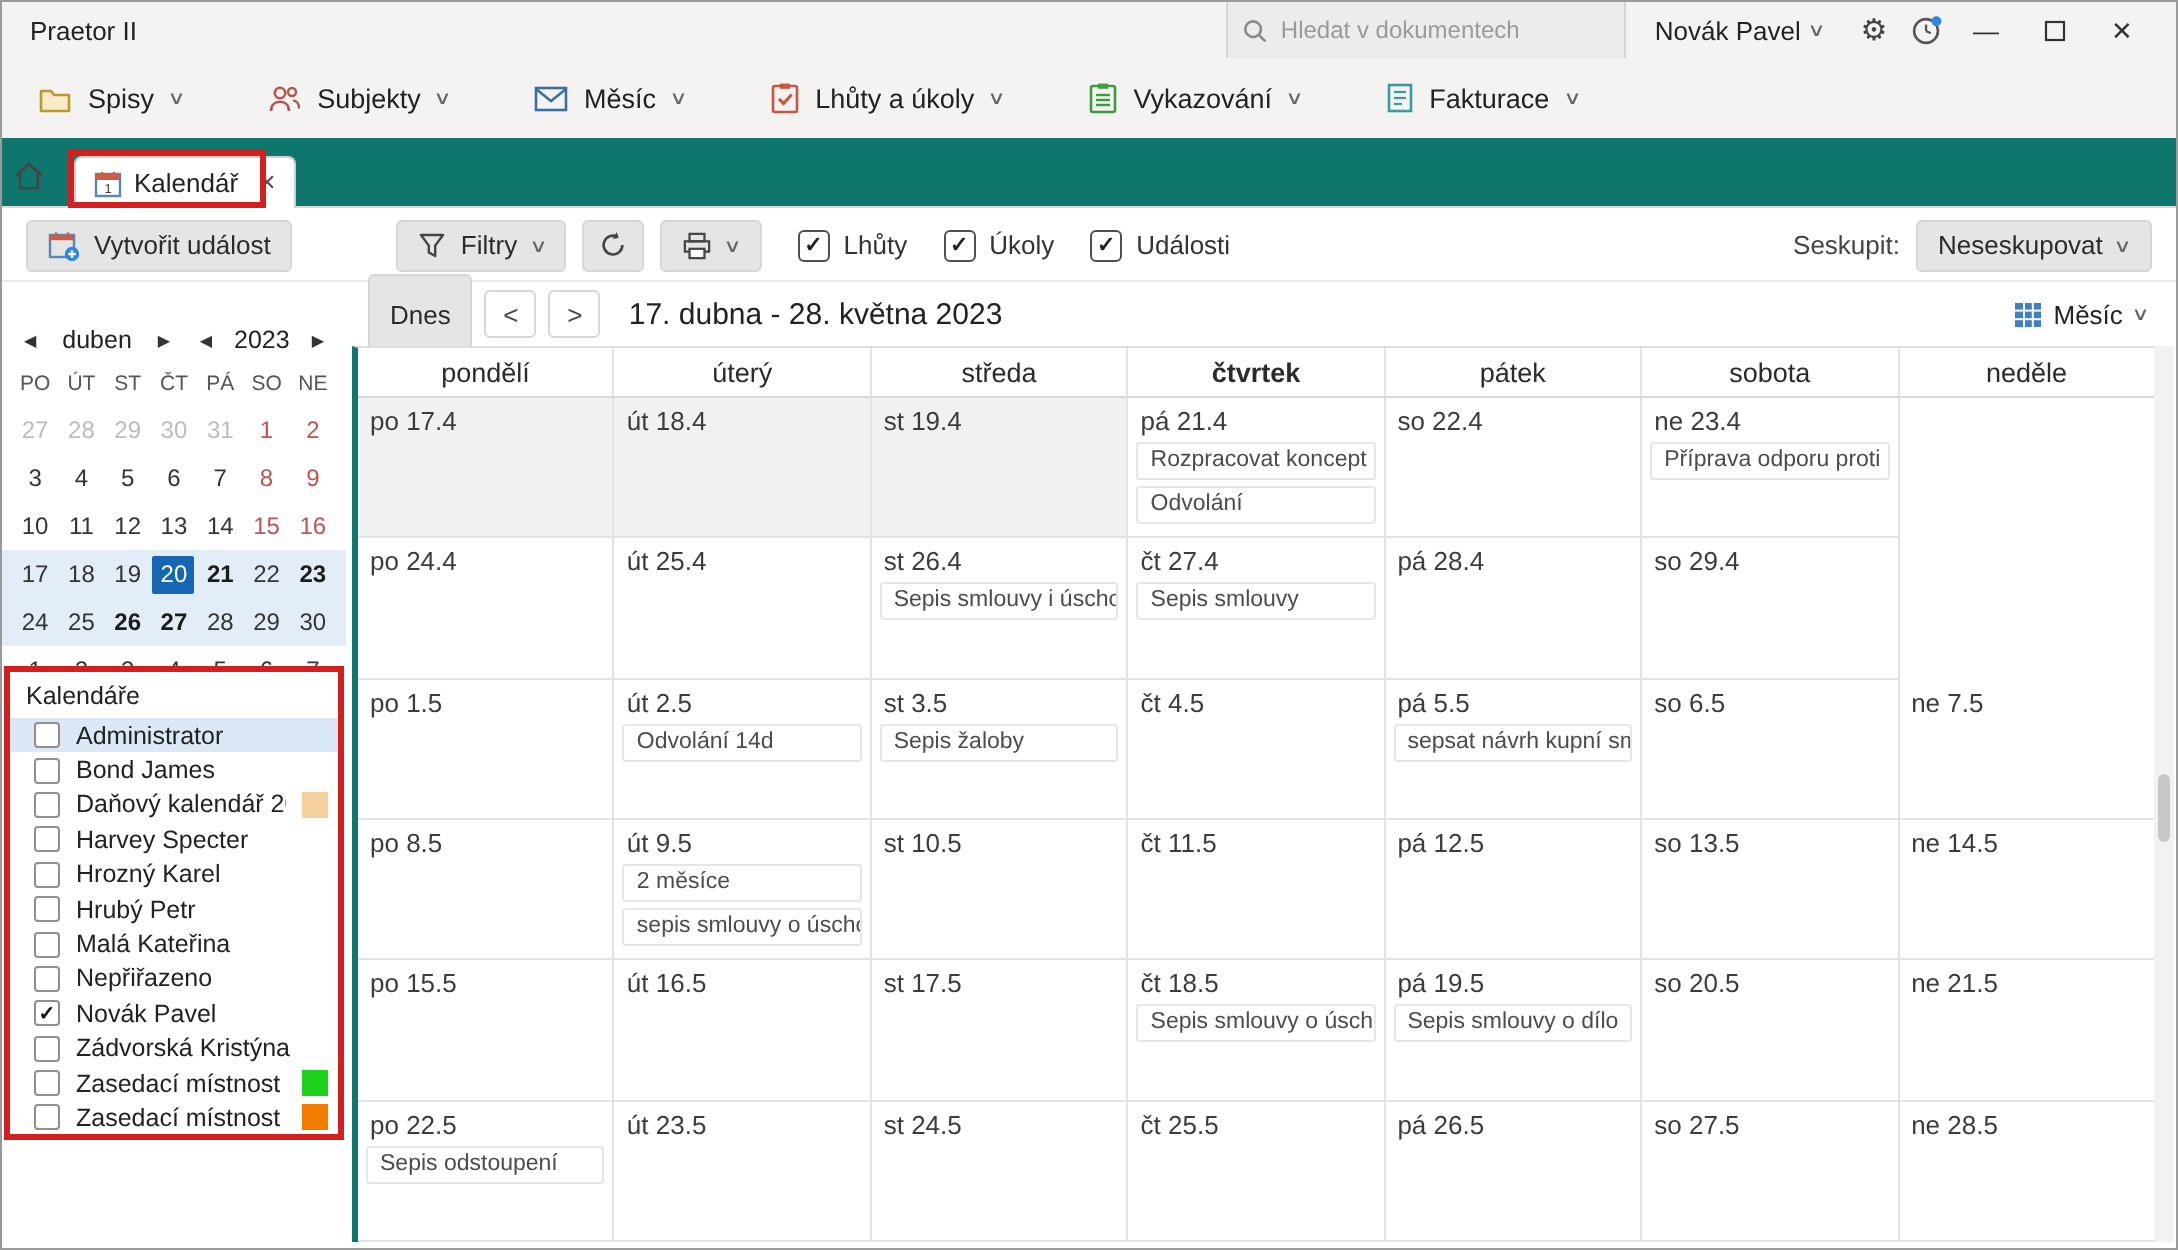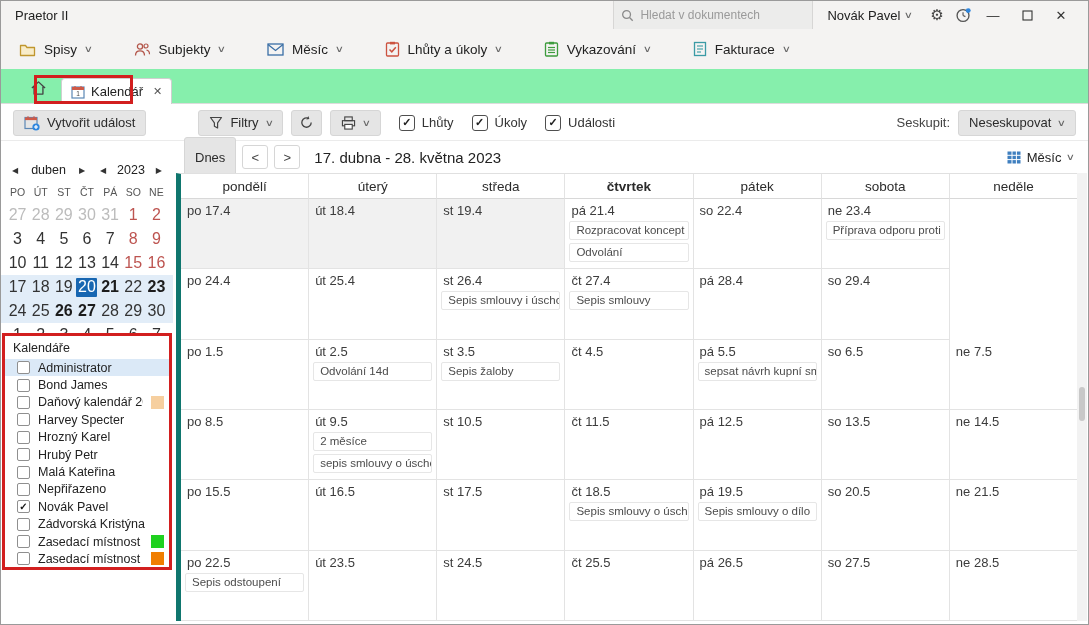--- a/index.html
+++ b/index.html
@@ -22,22 +22,22 @@
   .winctl { width:34px; height:24px; display:flex; align-items:center; justify-content:center;
             color:#333; font-size:13px; }
   .chev { font-size:9px; color:#666; transform:scaleX(1.4); display:inline-block; }
 
   
   .ribbon { position:absolute; top:28px; left:0; right:0; height:40px; background:#f4f3f2;
             display:flex; align-items:center; padding-left:18px; gap:42px; }
   .ritem { display:flex; align-items:center; gap:8px; color:#222; font-size:13.5px; }
 
   
-  .tabrow { position:absolute; top:68px; left:0; right:0; height:35px; background:#86efac;
-            border-bottom:1px solid #dcdcdc; display:flex; align-items:flex-end; padding-left:24px; }
+  .tabrow { position:absolute; top:68px; left:0; right:0; height:35px; background:#0f766e;
+            border-bottom:1px solid #dcdcdc; display:flex; align-items:flex-end; padding-left:0; }
   .homebtn { width:26px; height:25px; margin-bottom:3px; display:flex; align-items:center;
              justify-content:center; }
   .tab { display:flex; align-items:center; gap:6px; height:26px; background:#fff;
          border:1px solid #cfcfcf; border-bottom:none; border-radius:4px 4px 0 0;
          padding:0 9px; margin-left:10px; margin-bottom:-1px; z-index:2; font-size:13px; color:#222; }
   .tabclose { font-size:11px; color:#555; margin-left:4px; }
   .annot-tab { position:absolute; left:33px; top:6px; width:99px; height:29px;
                border:3px solid #d21f1f; z-index:40; pointer-events:none; }
 
   
@@ -62,21 +62,21 @@
   .viewsel { display:flex; align-items:center; gap:6px; color:#222; }
 
   
   .minical { position:absolute; left:0; top:158px; width:172px; background:#fff; z-index:1; }
   .mc-head { display:flex; align-items:center; height:22px; padding:0 8px; gap:4px;
              font-size:12.5px; color:#222; }
   .mc-arrow { font-size:8px; color:#333; padding:0 3px; }
   .mc-month { margin:0 6px; } .mc-year { margin:0 4px; }
   .mc-grid { display:grid; grid-template-columns:repeat(7,1fr); padding:0 5px; }
   .mc-grid.wd { font-size:10.5px; color:#555; height:22px; }
-  .mc-grid.wk { height:24px; font-size:16px; }
+  .mc-grid.wk { height:24px; font-size:12px; }
   .mc-grid > div { display:flex; align-items:center; justify-content:center; }
   .mc-row { position:relative; }
   .mc-row.hl { background:#e2edf8; }
   .mc-d { width:21px; height:19px; display:flex; align-items:center; justify-content:center;
           border-radius:1px; color:#333; }
   .mc-d.muted { color:#bcbcbc; }
   .mc-d.wkend { color:#bd5450; }
   .mc-d.bold { font-weight:bold; color:#1c1c1c; }
   .mc-d.sel { background:#1766b1; color:#fff; }
 
@@ -88,21 +88,21 @@
              font-size:12.5px; color:#222; white-space:nowrap; }
   .cp-item.selrow { background:#dbe9f7; }
   .cp-box { width:13px; height:13px; min-width:13px; border:1px solid #8f8f8f; border-radius:2px;
             background:#fff; display:flex; align-items:center; justify-content:center;
             font-size:10px; font-weight:bold; color:#111; }
   .cp-label { flex:1; overflow:hidden; }
   .cp-swatch { width:13px; height:13px; min-width:13px; }
 
   
   .grid { position:absolute; left:175px; top:172px; width:902px; height:448px;
-          border-left:5px solid #0f766e; border-top:1px solid #e0e0e0;
+          border-left:3px solid #0f766e; border-top:1px solid #e0e0e0;
           display:grid; grid-template-rows:25px repeat(6,1fr); background:#fff; }
   .g-row { display:grid; grid-template-columns:repeat(7,1fr); }
   .g-h { display:flex; align-items:center; justify-content:center; font-size:13.5px; color:#2b2b2b;
          border-right:1px solid #e3e3e3; border-bottom:1px solid #d8d8d8; }
   .g-h.bold { font-weight:bold; }
   .g-c { border-right:1px solid #e3e3e3; border-bottom:1px solid #e3e3e3; overflow:hidden;
          background:#fff; }
   .g-c.past { background:#f1f1f1; }
   .g-c.today { background:#2c7cc4; }
   .g-day { font-size:13px; color:#3c3c3c; padding:4px 6px 2px 6px; }

